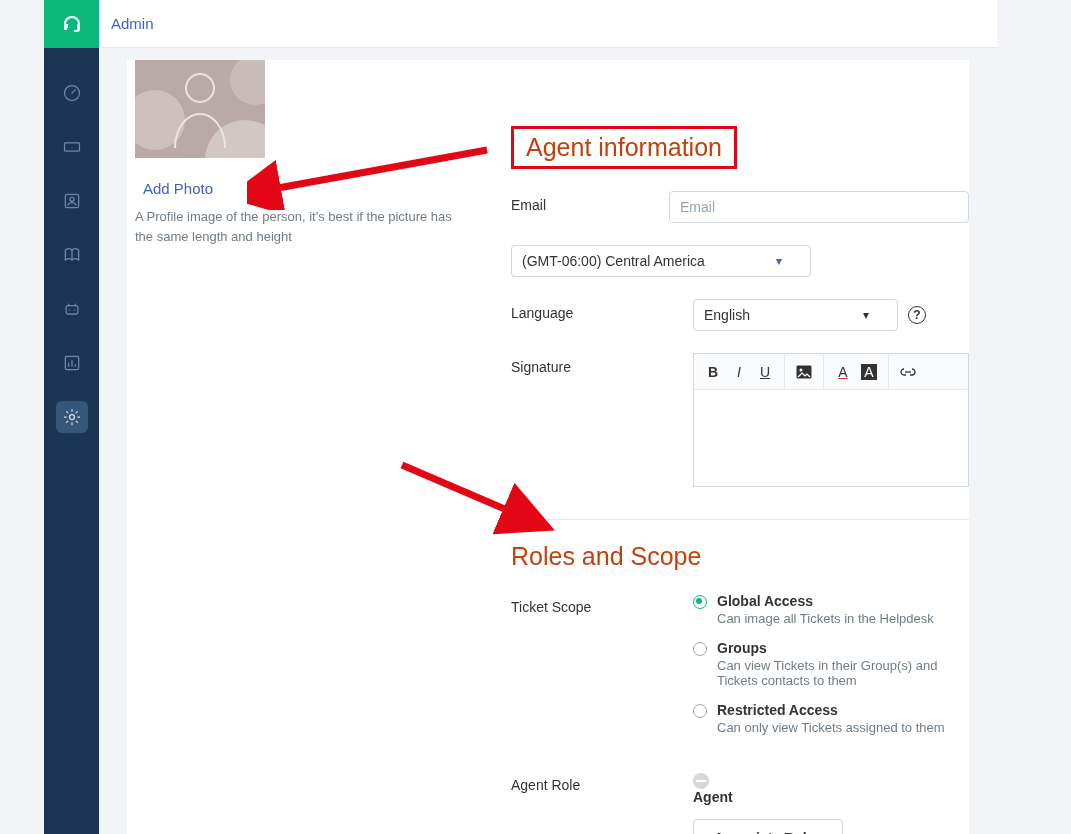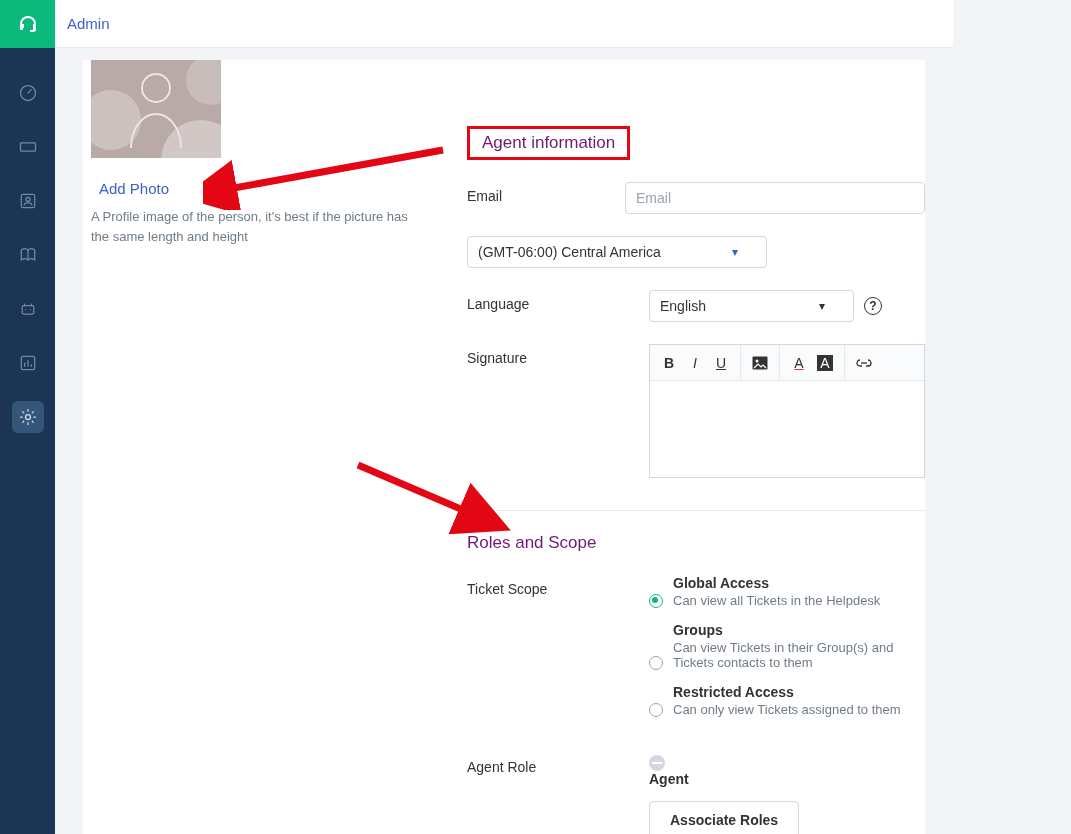--- a/index.html
+++ b/index.html
@@ -1,17 +1,17 @@
 <!DOCTYPE html>
 <html><head>
 <meta charset="utf-8">
 <style>
   * { box-sizing: border-box; }
   html, body { margin:0; padding:0; height:100%; font-family: -apple-system, "Segoe UI", Helvetica, Arial, sans-serif; font-size:14px; color:#333; background:#f2f4f7; }
-  .app { width:953px; height:834px; position:relative; overflow:hidden; background:#f2f4f7; }
+  .app { width:953px; height:834px; position:relative; overflow:hidden; background:#f2f4f7;margin-left:44px; }
   
   .sidebar { position:absolute; left:0; top:0; width:55px; height:100%; background:#1c3554; display:flex; flex-direction:column; align-items:center; }
   .brand { width:55px; height:48px; background:#0cb97c; display:flex; align-items:center; justify-content:center; }
   .brand svg { width:24px; height:24px; }
   .navicons { display:flex; flex-direction:column; align-items:center; gap:0; margin-top:18px; }
   .navitem { width:32px; height:32px; margin:11px 0; display:flex; align-items:center; justify-content:center; border-radius:6px; cursor:pointer; color:#7089a6; }
   .navitem.active { background:#345779; color:#d6e0ea; }
   .navitem svg { width:20px; height:20px; stroke:currentColor; fill:none; }
   
   .header { position:absolute; left:55px; top:0; right:0; height:48px; background:#fff; border-bottom:1px solid #e6e8eb; display:flex; align-items:center; padding-left:12px; }
@@ -27,42 +27,42 @@
   .bokeh.b1 { width:80px; height:80px; left:70px; top:60px; }
   .bokeh.b2 { width:60px; height:60px; left:-10px; top:30px; background:rgba(255,255,255,0.28); }
   .bokeh.b3 { width:50px; height:50px; left:95px; top:-5px; background:rgba(255,255,255,0.22); }
   .placeholder-user { position:absolute; left:34px; top:8px; }
   .placeholder-user svg { width:62px; height:82px; stroke:#ede4e3; fill:none; stroke-width:2; }
   .addphoto { margin-top:22px; margin-left:8px; }
   .addphoto a { color:#3f61c6; text-decoration:none; font-size:15px; }
   .hint { color:#6f7c87; font-size:13px; margin-top:10px; line-height:1.5; }
   
   .form-col { margin-left:360px; padding-top:66px; }
-  .section-title { font-size:17px; color:#701a75; font-weight:400; margin:0 0 22px 0; }
+  .section-title { font-size:25px; color:#c2410c; font-weight:400; margin:0 0 22px 0; }
   .section-title.boxed { border:3px solid #e30613; padding:4px 12px; display:inline-block; }
   .section-divider { border-top:1px solid #e6e8eb; margin:32px 0 22px 0; }
   .row { display:flex; align-items:flex-start; margin-bottom:22px; }
   .row .lbl { width:182px; color:#333; font-size:14px; padding-top:6px; }
   .row .ctrl { flex:1; }
   input.text { width:300px; height:32px; border:1px solid #cfd7df; border-radius:4px; padding:0 10px; font-size:14px; color:#333; }
   input.text::placeholder { color:#9aa5b1; }
   .select { width:300px; height:32px; border:1px solid #cfd7df; border-radius:4px; padding:0 28px 0 10px; font-size:14px; background:#fff; display:flex; align-items:center; justify-content:space-between; position:relative; cursor:pointer;gap:48px; }
   .select .val { color:#333; }
   .select .chev { color:#3f61c6; font-size:12px; }
   .select.lang { width:205px; }
   .langwrap { display:flex; align-items:center; gap:10px; }
   .help-circle { width:18px; height:18px; border:1.5px solid #333; border-radius:50%; display:flex; align-items:center; justify-content:center; font-size:12px; font-weight:600; color:#333; cursor:pointer; }
   
   .editor { border:1px solid #cfd7df; min-height:132px; width:100%; max-width:520px; }
   .toolbar { height:36px; border-bottom:1px solid #e6e8eb; background:#fafbfc; display:flex; align-items:center; }
   .tgrp { display:flex; align-items:center; height:100%; border-right:1px solid #e6e8eb; padding:0 6px; }
   .tbtn { width:26px; height:26px; display:flex; align-items:center; justify-content:center; color:#333; cursor:pointer; font-size:14px; }
   .editor-body { min-height:96px; }
   
-  .radio-row { display:flex; align-items:flex-end; margin-bottom:14px; }
+  .radio-row { display:flex; align-items:flex-start; margin-bottom:14px; }
   .radio { width:14px; height:14px; border:1.5px solid #9aa5b1; border-radius:50%; margin-right:10px; margin-top:2px; position:relative; cursor:pointer; flex:0 0 14px; }
   .radio.selected { border-color:#0cb97c; }
   .radio.selected::after { content:""; position:absolute; left:2px; top:2px; width:6px; height:6px; border-radius:50%; background:#0cb97c; }
   .opt-title { font-weight:700; color:#333; }
   .opt-desc { color:#6f7c87; font-size:13px; margin-top:2px; }
   .role-row { display:flex; align-items:flex-start; margin-bottom:14px;flex-direction:column; }
   .remove { width:16px; height:16px; border-radius:50%; background:#d4d8de; margin-right:10px; margin-top:2px; position:relative; flex:0 0 16px; cursor:pointer; }
   .remove::after { content:""; position:absolute; left:3px; right:3px; top:7px; height:2px; background:#fff; }
   .btn { display:inline-block; border:1px solid #cfd7df; border-radius:4px; padding:10px 20px; background:#fff; font-weight:700; color:#333; cursor:pointer; font-size:14px; }
   
@@ -236,21 +236,21 @@
           <div class="section-divider"></div>
           <h2 class="section-title" style="margin-top:0;">Roles and Scope</h2>
 
           <div class="row" style="align-items:flex-start;">
             <div class="lbl">Ticket Scope</div>
             <div class="ctrl">
               <div class="radio-row">
                 <div class="radio selected"></div>
                 <div>
                   <div class="opt-title">Global Access</div>
-                  <div class="opt-desc">Can view all Tickets in the Helpdesk</div>
+                  <div class="opt-desc">Can image all Tickets in the Helpdesk</div>
                 </div>
               </div>
               <div class="radio-row">
                 <div class="radio"></div>
                 <div>
                   <div class="opt-title">Groups</div>
                   <div class="opt-desc">Can view Tickets in their Group(s) and Tickets contacts to them</div>
                 </div>
               </div>
               <div class="radio-row">

